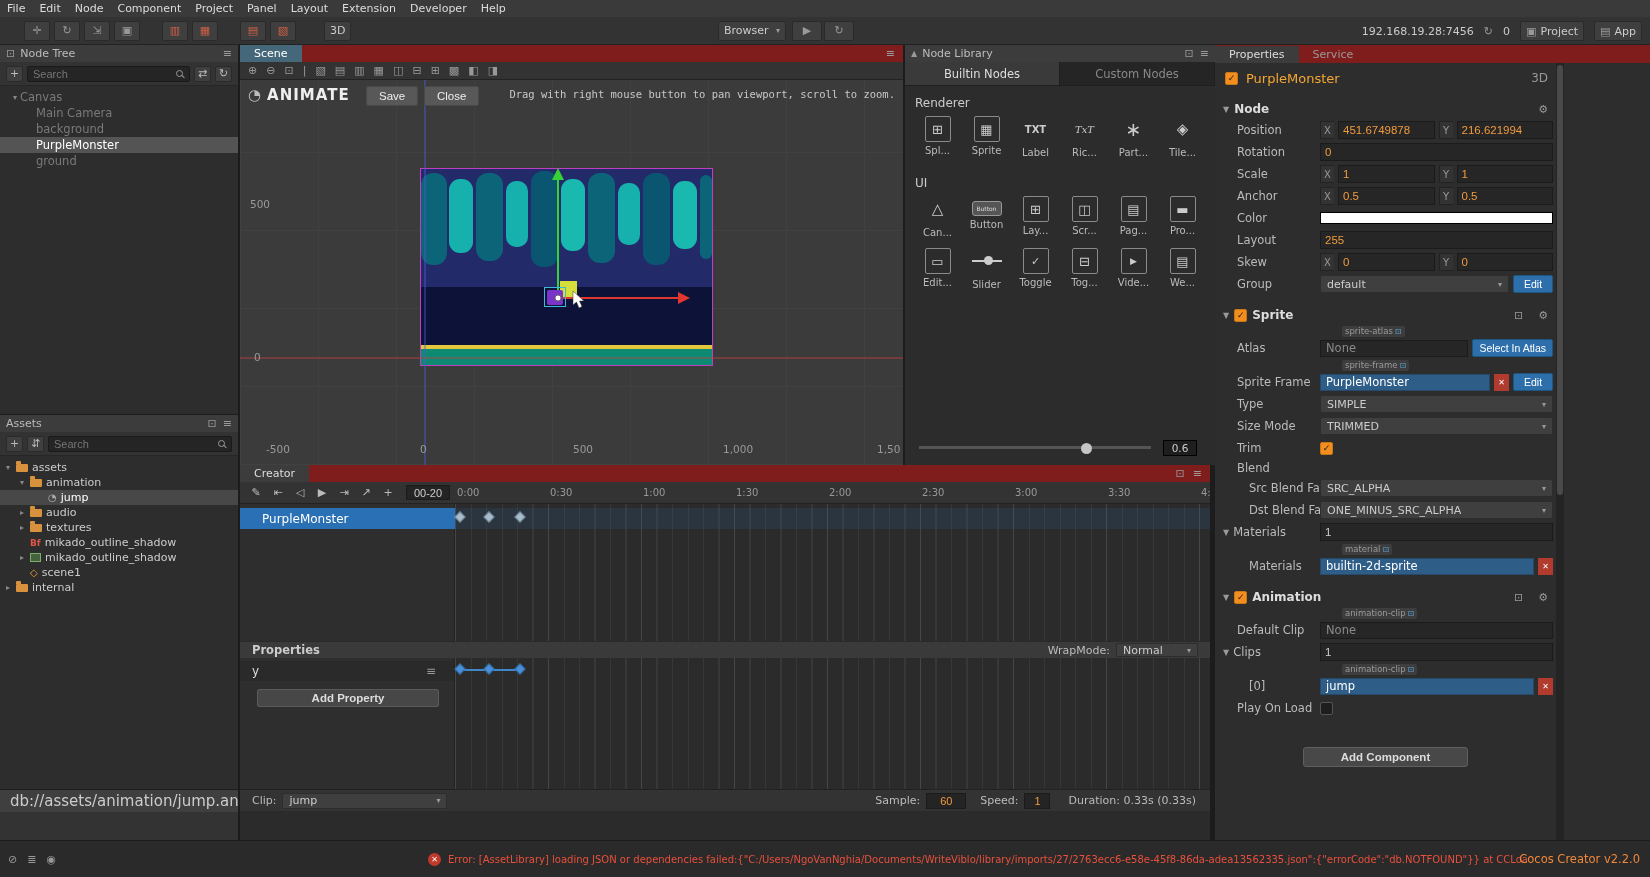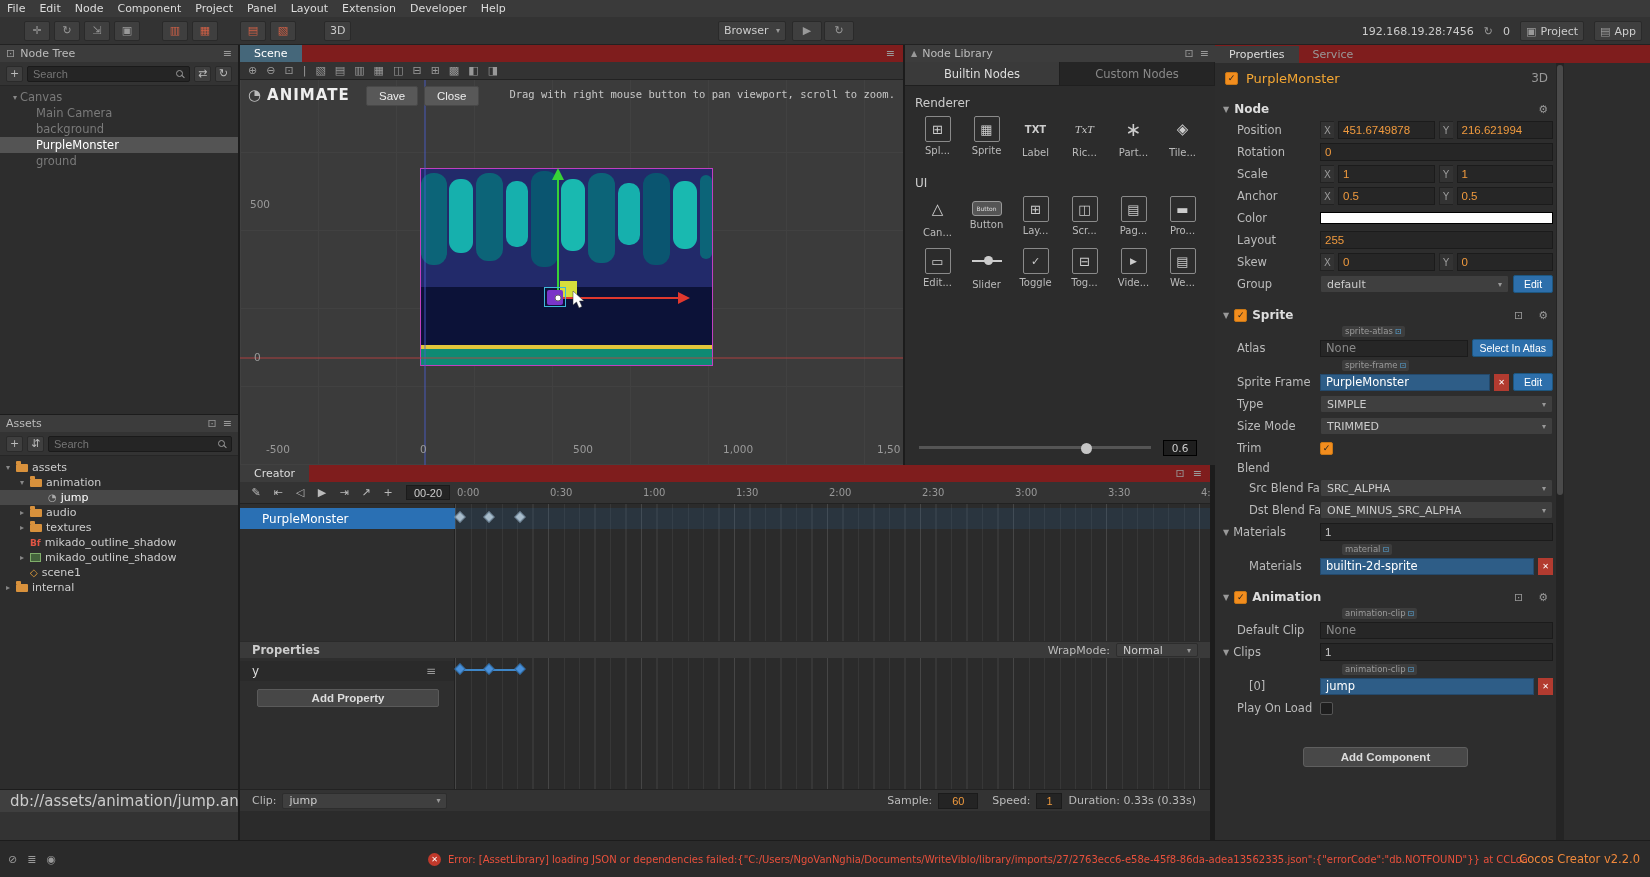--- a/index.html
+++ b/index.html
@@ -592,21 +592,21 @@
   <div class="abs" style="left:0;top:324px;right:0;height:22px;background:#333;border-top:1px solid #222;display:flex;align-items:center;padding:0 14px 0 12px;gap:6px">
     <span style="color:#bbb">Clip:</span>
     <div class="dd" style="width:165px;height:16px">
       <span>jump</span>
       <span class="cd">▾</span>
     </div>
     <span style="margin-left:auto;color:#bbb">Sample:</span>
     <input class="numf" style="width: 40px;" value="60">
     <span style="color:#bbb;margin-left:8px">Speed:</span>
     <input class="numf" style="width: 26px;" value="1">
-    <span style="color:#bbb;margin-left:0">Duration: 0.33s (0.33s)</span>
+    <span style="color:#bbb;margin-left:12px">Duration: 0.33s (0.33s)</span>
   </div>
 </div>
 
 <div class="panel" style="left:1215px;top:45px;width:435px;height:795px">
   <div class="tabbar" style="height:18px">
     <div class="tab activegrey">
         <span>Properties</span>
       </div>
     <div class="tab">
         <span>Service</span>

